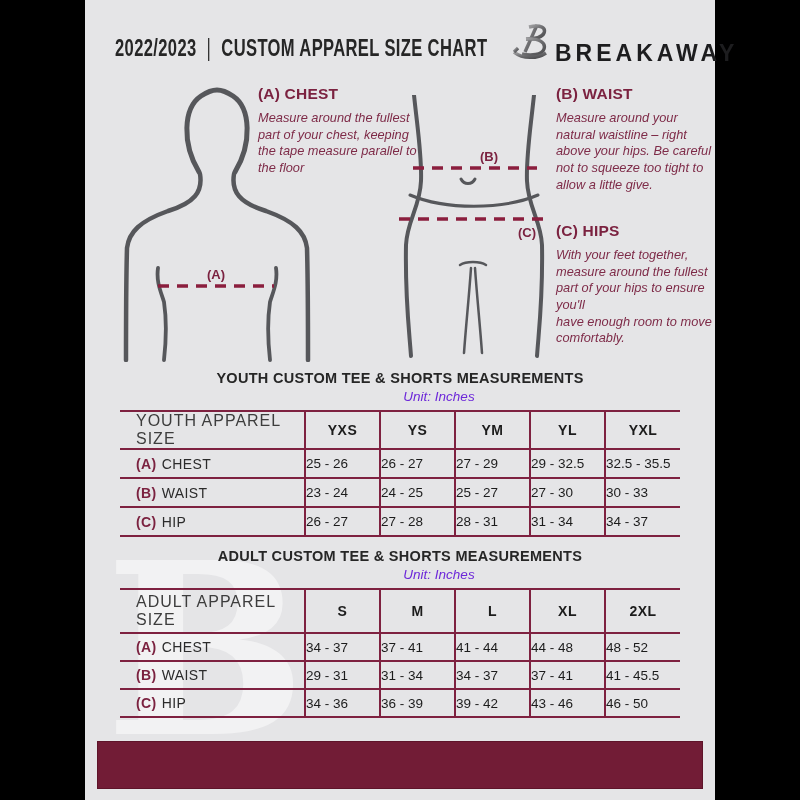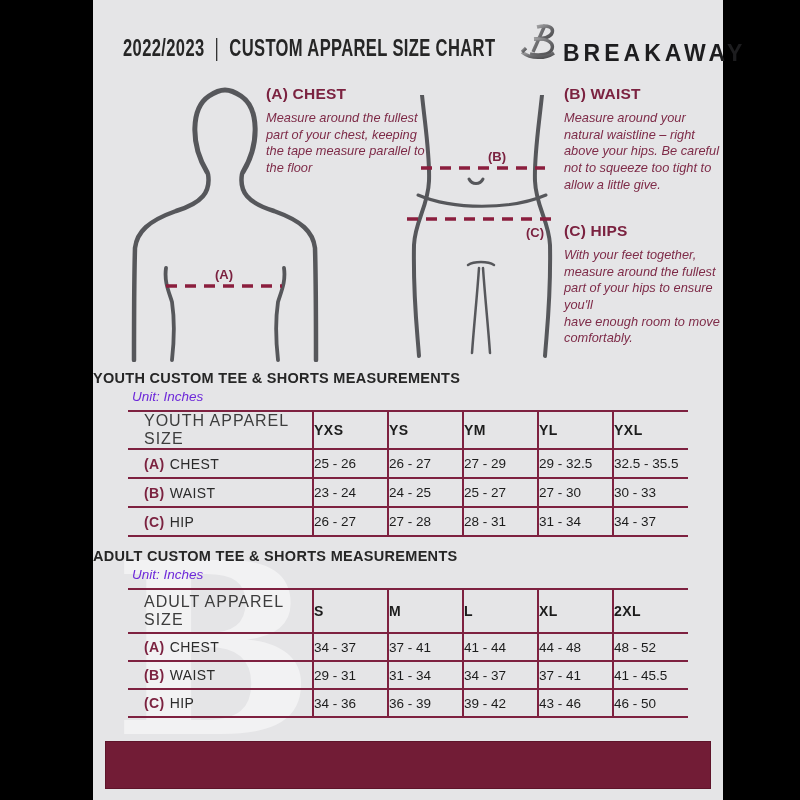--- a/index.html
+++ b/index.html
@@ -1,18 +1,18 @@
 <!DOCTYPE html>
 <html><head>
 <meta charset="utf-8">
 <style>
   html,body { margin:0; padding:0; background:#000; }
   .stage { position:relative; width:800px; height:800px; background:#000; overflow:hidden;
            font-family:"Liberation Sans", sans-serif; }
-  .doc { position:absolute; left:85px; top:0; width:630px; height:800px; background:#e5e5e7;margin-left:8px; }
+  .doc { position:absolute; left:85px; top:0; width:630px; height:800px; background:#e5e5e7; }
 
   
   .hdr-title { position:absolute; left:30px; top:36px; font-size:23px; line-height:24px;
                font-weight:bold; color:#262626; white-space:pre; letter-spacing:.5px;
                transform:scaleX(.72); transform-origin:left center; }
   .hdr-title .div { margin:0 14px; font-weight:normal; color:#333; }
   .logo-mark { position:absolute; left:428px; top:23px; }
   .brand { position:absolute; left:470px; top:40px; font-size:23px; font-weight:bold;
            letter-spacing:4px; color:#1d1d1f; }
 
@@ -23,40 +23,40 @@
   
   .info { position:absolute; z-index:2; }
   .info h3 { margin:0 0 7px 0; font-size:15.5px; font-weight:bold; color:#7b2240; letter-spacing:.2px; }
   .info p { margin:0; font-size:12.8px; font-style:italic; color:#7e2b48; line-height:1.3;
             white-space:pre-line; }
   #info-chest { left:173px; top:85px; width:168px; }
   #info-waist { left:471px; top:85px; width:156px; }
   #info-hips  { left:471px; top:222px; width:162px; }
 
   
-  .sec-t { position:absolute; left:0; width:630px; z-index:2; }
+  .sec-t { position:absolute; left:0; width:630px; text-align:center; z-index:2; }
   .title { font-size:14.5px; font-weight:bold; color:#262626; letter-spacing:.3px; }
   .unit  { font-size:13.5px; font-style:italic; color:#6d28d9;padding-left:39px; }
   #youth-title { top:370px; } #youth-unit { top:389px; }
   #adult-title { top:548px; } #adult-unit { top:567px; }
 
   
   .tbl-wrap { position:absolute; left:35px; z-index:2; }
   #youth-table { top:410px; } #adult-table { top:588px; }
   .size-table { border-collapse:collapse; table-layout:fixed; width:560px;
                 border-bottom:2px solid #7e2140; }
   .size-table tr { border-top:2px solid #7e2140; }
   .size-table td { border-left:2px solid #7e2140; padding:0; }
   .size-table td:first-child { border-left:none; }
   .youth tr.h { height:34px; } .youth tr.d { height:29px; }
   .adult tr.h { height:44px; } .adult tr.d { height:28px; }
   td.label { text-align:left; padding-left:16px; font-size:14px; color:#2b2b2b; letter-spacing:.4px; }
   td.label .key { color:#7b2240; font-weight:bold; margin-right:5px; }
   tr.h td.label { font-size:16px; color:#3d3d3d; letter-spacing:1px; }
-  td.size { text-align:left; font-weight:bold; font-size:14px; color:#1c1c1c; letter-spacing:.5px; }
+  td.size { text-align:center; font-weight:bold; font-size:14px; color:#1c1c1c; letter-spacing:.5px; }
   td.val  { font-size:13.5px; color:#1c1c1c; }
 
   
   .watermark { position:absolute; left:20px; top:556px; z-index:1;
                font-family:"DejaVu Serif", serif; font-weight:bold; font-size:238px;
                line-height:.8; color:rgba(255,255,255,.5); }
   .footer-bar { position:absolute; left:12px; top:741px; width:604px; height:46px;
                 background:#721c36; border:1px solid #5e142a; z-index:2; }
 </style>
 </head>

